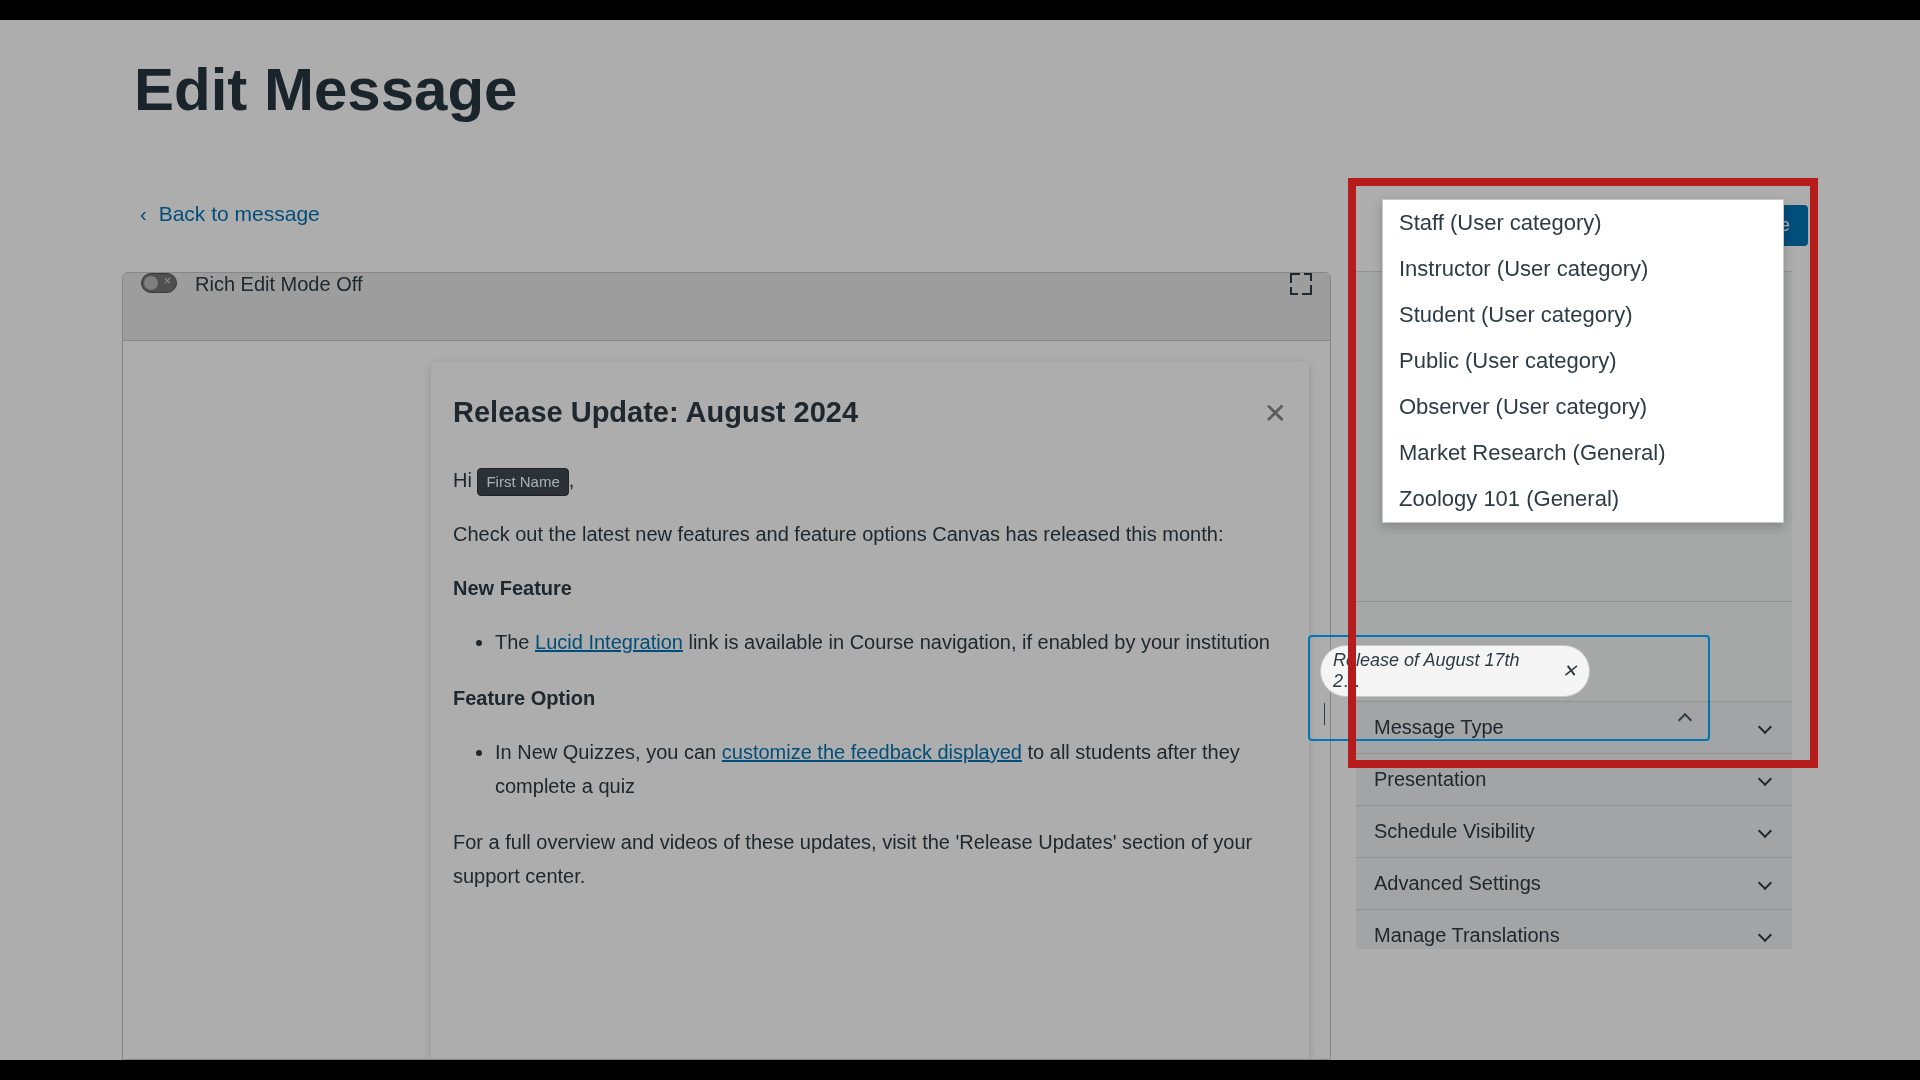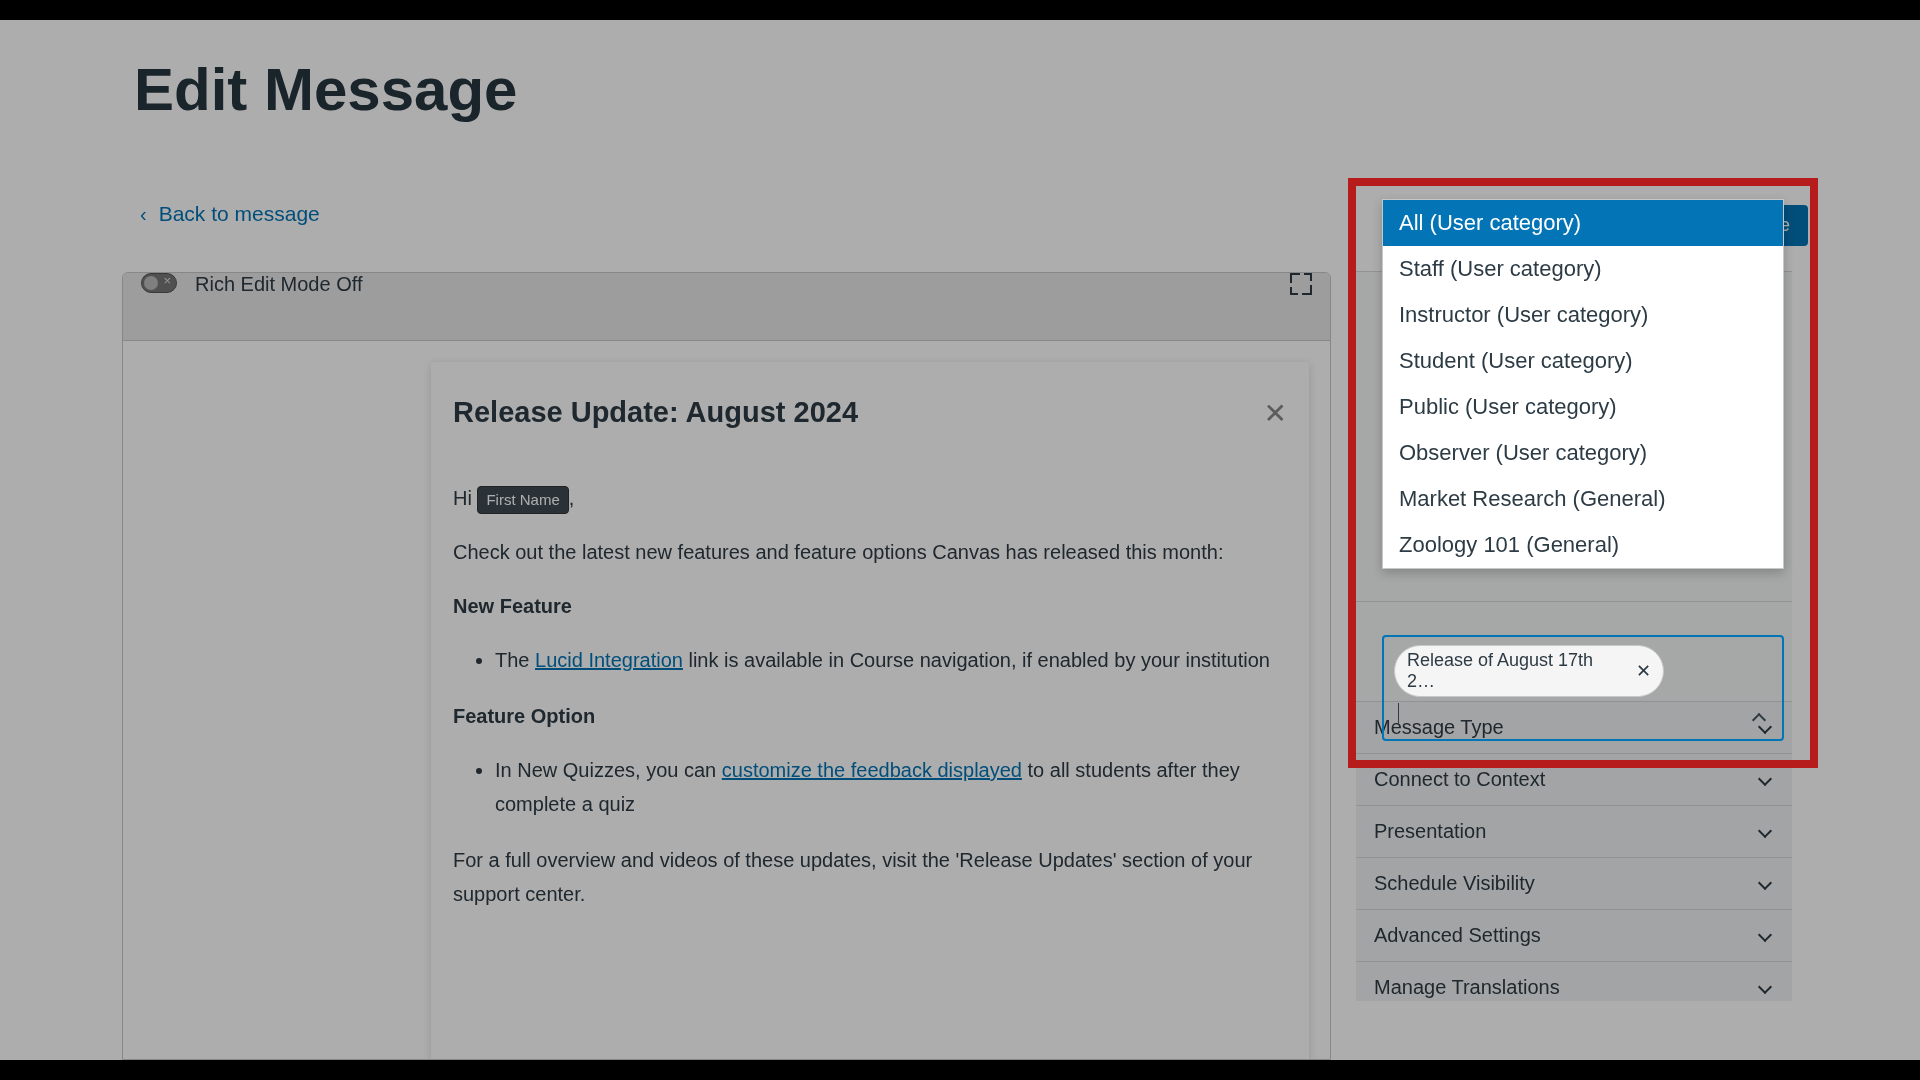--- a/index.html
+++ b/index.html
@@ -125,21 +125,21 @@
   min-height: 700px;
   background: #fff;
   box-shadow: 0 2px 8px rgba(0,0,0,0.15);
   border-radius: 4px;
   padding: 34px 22px 34px 22px;
 }
 .message-title {
   font-size: 29px;
   font-weight: 700;
   color: #2d3b45;
-  margin-bottom: 52px;
+  margin-bottom: 34px;
 }
 .close-x {
   position: absolute;
   right: 22px;
   top: 38px;
   font-size: 28px;
   color: #888;
   cursor: pointer;
   line-height: 1;
 }
@@ -283,24 +283,25 @@
   inset: 0;
   background: rgba(0,0,0,0.32);
   z-index: 30;
   pointer-events: none;
 }
 .dropdown, .highlight-box { z-index: 60; }
 
 
 .combo-wrap {
   position: absolute;
-  left: 1382px;
+  left: 1308px;
   top: 615px;
   width: 402px;
   z-index: 60;
+  font-style: italic;
 }
 </style>
 </head>
 <body>
 
 <div class="letterbox-top"></div>
 <div class="letterbox-bottom"></div>
 
 <div class="viewport">
 
@@ -352,26 +353,20 @@
       <div class="acc-item" style="height:330px"></div>
       <div class="acc-item" style="height:100px"></div>
       <div class="acc-item">
         <div class="acc-header">
           <span>Message Type</span>
           <span class="chev-down"></span>
         </div>
       </div>
       <div class="acc-item">
         <div class="acc-header">
-          <span>Connect to Context</span>
-          <span class="chev-down"></span>
-        </div>
-      </div>
-      <div class="acc-item">
-        <div class="acc-header">
           <span>Presentation</span>
           <span class="chev-down"></span>
         </div>
       </div>
       <div class="acc-item">
         <div class="acc-header">
           <span>Schedule Visibility</span>
           <span class="chev-down"></span>
         </div>
       </div>
@@ -386,21 +381,20 @@
           <span>Manage Translations</span>
           <span class="chev-down"></span>
         </div>
       </div>
     </div>
   </div>
 
   <div class="dim-overlay"></div>
 
   <div class="dropdown">
-    <div class="opt selected">All (User category)</div>
     <div class="opt">Staff (User category)</div>
     <div class="opt">Instructor (User category)</div>
     <div class="opt">Student (User category)</div>
     <div class="opt">Public (User category)</div>
     <div class="opt">Observer (User category)</div>
     <div class="opt">Market Research (General)</div>
     <div class="opt">Zoology 101 (General)</div>
   </div>
 
   <div class="combo-wrap">

